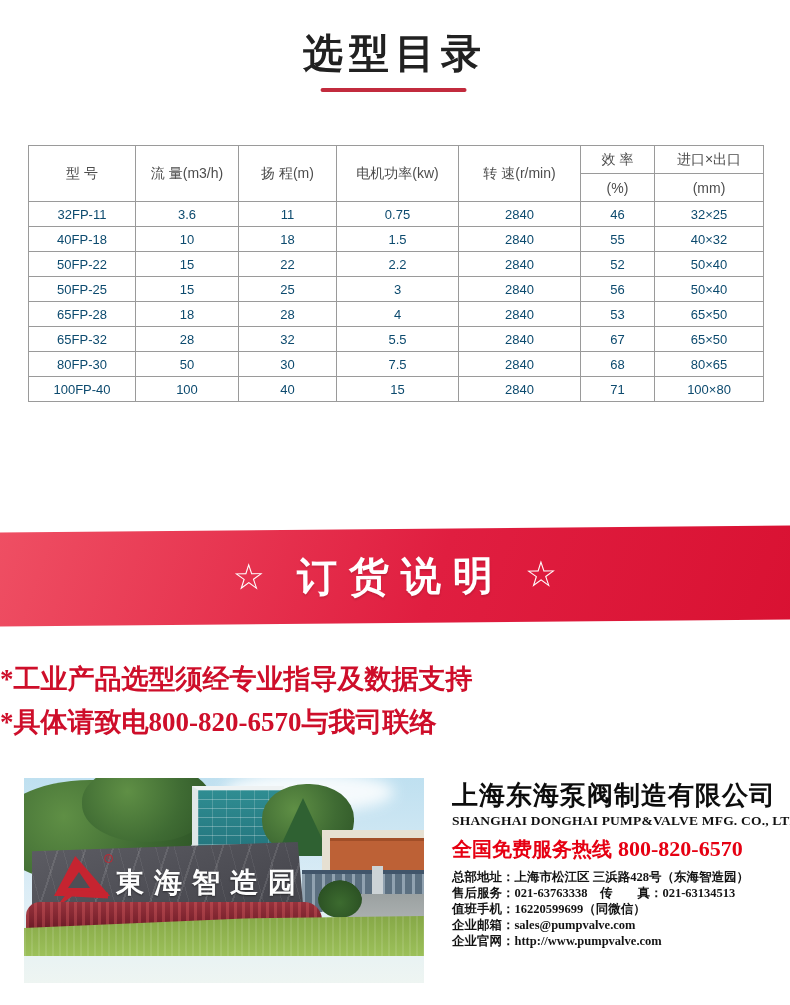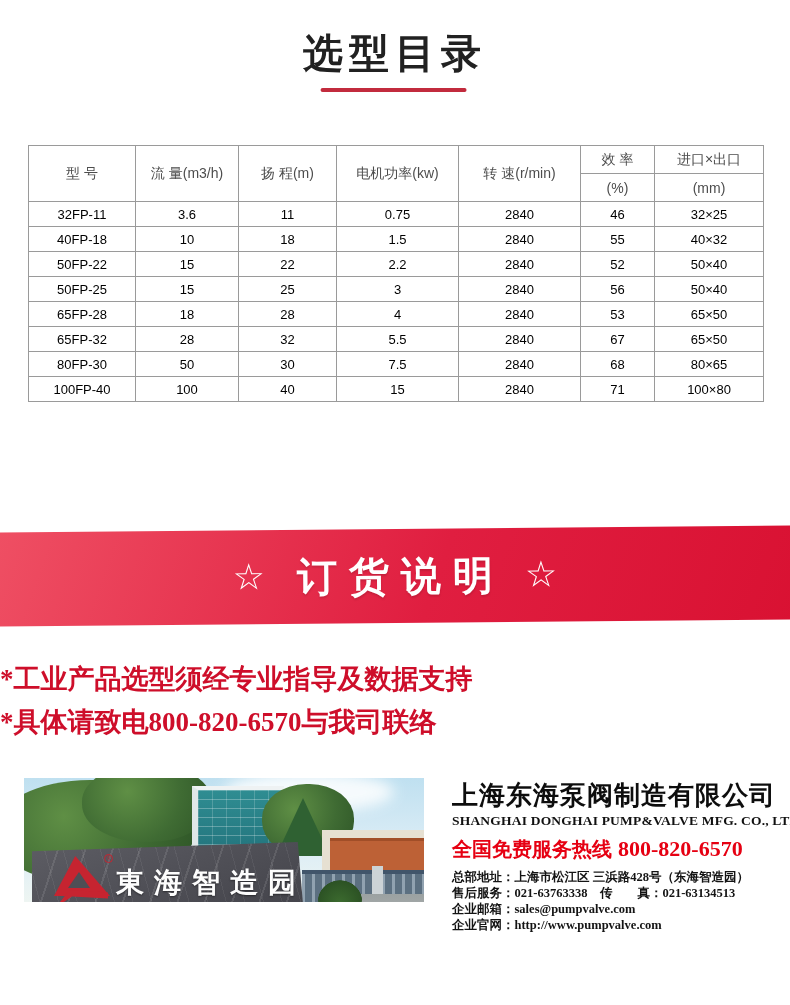--- a/index.html
+++ b/index.html
@@ -10,38 +10,38 @@
   .title{position:absolute;top:16px;left:0;width:100%;text-align:center;
          font-size:40px;font-weight:bold;color:#212121;letter-spacing:6px;}
   .title-underline{position:absolute;top:78px;left:50%;transform:translateX(-51%);
          width:146px;height:4px;border-radius:2px;}
 
   
   table.spec{position:absolute;top:135px;left:28px;width:735px;border-collapse:collapse;
          table-layout:fixed;text-align:center;}
   table.spec th,table.spec td{border:1px solid #9a9a9a;padding:0;}
   table.spec th{font-size:14px;font-weight:normal;color:#4d4d4d;height:27px;}
-  table.spec td{font-size:13px;color:#000000;height:24px;}
+  table.spec td{font-size:13px;color:#0c4a6e;height:24px;}
 
   
   .footnote{position:absolute;top:425px;left:30px;font-size:14px;color:#3a3a3a;letter-spacing:.5px;}
 
   
   .banner{position:absolute;top:519px;left:-12px;width:814px;height:94px;
           transform:rotate(-0.5deg);display:flex;align-items:center;justify-content:center;gap:20px;}
   .banner-star{color:#fff;font-size:36px;line-height:1;}
   .banner-title{color:#fff;font-size:40px;font-weight:bold;letter-spacing:12px;text-indent:12px;
           text-shadow:0 2px 2px rgba(0,0,0,.12);}
 
   
   .notice{position:absolute;top:648px;left:0;width:100%;
           font-family:"Liberation Serif",serif;font-weight:bold;font-size:27px;line-height:43px;}
 
   
-  .photo{position:absolute;top:768px;left:24px;width:400px;height:124px;overflow:hidden;background:#cfe7f3;}
+  .photo{position:absolute;top:768px;left:24px;width:400px;height:205px;overflow:hidden;background:#cfe7f3;}
   .photo *{position:absolute;}
   .sky{inset:0;background:linear-gradient(180deg,#bfe0f0 0%,#dcedf6 55%,#eef5f2 100%);}
   .cloud{left:200px;top:-6px;width:170px;height:40px;border-radius:50%;background:#fff;filter:blur(7px);opacity:.85;}
   .pole{left:10px;top:12px;width:4px;height:55px;background:#3c3f42;}
   .pole-cam{left:4px;top:14px;width:16px;height:6px;background:#45484b;border-radius:2px;}
   .tree{border-radius:48%;background:radial-gradient(circle at 35% 35%,#5f8f45 0%,#3f6b33 55%,#2d5426 100%);}
   .tree1{left:-30px;top:2px;width:200px;height:104px;}
   .tree2{left:58px;top:-14px;width:130px;height:78px;}
   .tree3{left:238px;top:6px;width:92px;height:72px;}
   .glass-building{left:168px;top:8px;width:86px;height:64px;
@@ -254,18 +254,19 @@
 
   <div class="company">
     <div class="company-name-cn">上海东海泵阀制造有限公司</div>
     <div class="company-name-en">SHANGHAI DONGHAI PUMP&amp;VALVE MFG. CO., LTD.</div>
     <div class="hotline" style="color: rgb(230, 0, 18);">
       <span>全国免费服务热线</span><span class="hotline-number">800-820-6570</span>
     </div>
     <div class="contact-lines">
         <div class="contact-line">总部地址：上海市松江区 三浜路428号（东海智造园）</div>
         <div class="contact-line">售后服务：021-63763338　传　　真：021-63134513</div>
+        <div class="contact-line">值班手机：16220599699（同微信）</div>
         <div class="contact-line">企业邮箱：sales@pumpvalve.com</div>
         <div class="contact-line">企业官网：http://www.pumpvalve.com</div>
       </div>
   </div>
 
 </div>
 
 </body></html>

